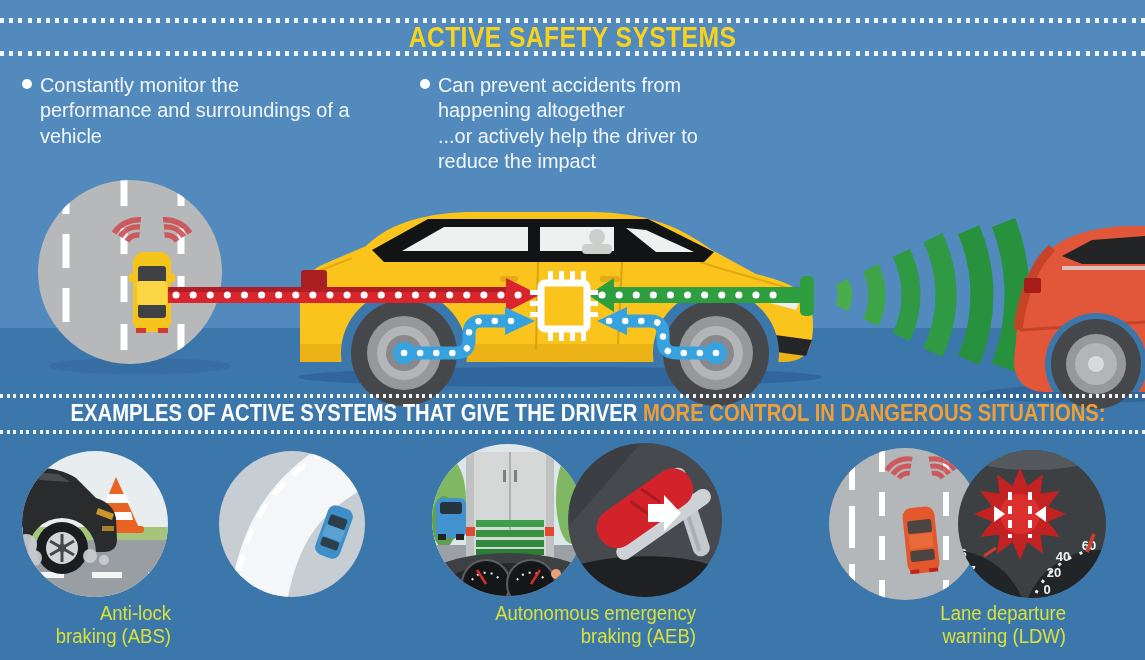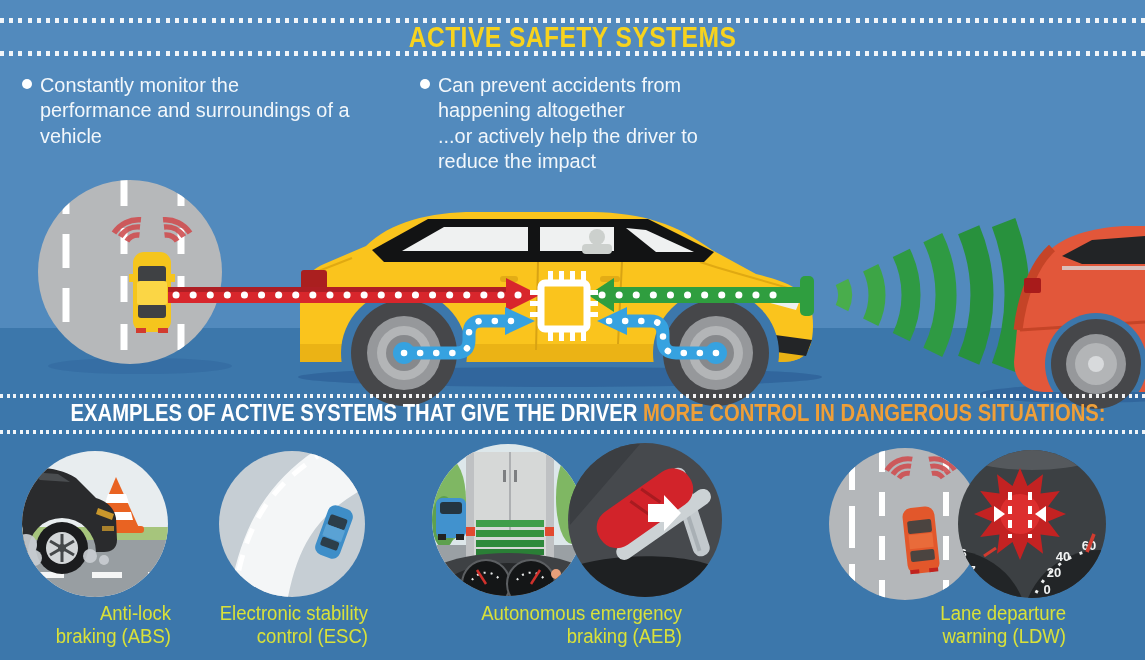--- a/index.html
+++ b/index.html
@@ -394,25 +394,21 @@
           <polygon points="1046,506 1035,514 1046,522" fill="#fff"></polygon>
         </g>
       </g>
     </g>
   </svg>
 
   <div class="syslabel" style="left:15px; top:602px; width:160px">
     <div>Anti-lock</div>
       <div>braking (ABS)</div>
   </div>
-  <div class="syslabel" style="left:212px; top:602px; width:160px">
-    <div>Electronic stability</div>
-      <div>control (ESC)</div>
-  </div>
-  <div class="syslabel" style="left:448px; top:602px; width:240px">
+  <div class="syslabel" style="left:462px; top:602px; width:240px">
     <div>Autonomous emergency</div>
       <div>braking (AEB)</div>
   </div>
   <div class="syslabel" style="left:832px; top:602px; width:240px">
     <div>Lane departure</div>
       <div>warning (LDW)</div>
   </div>
 
 </div>
 

